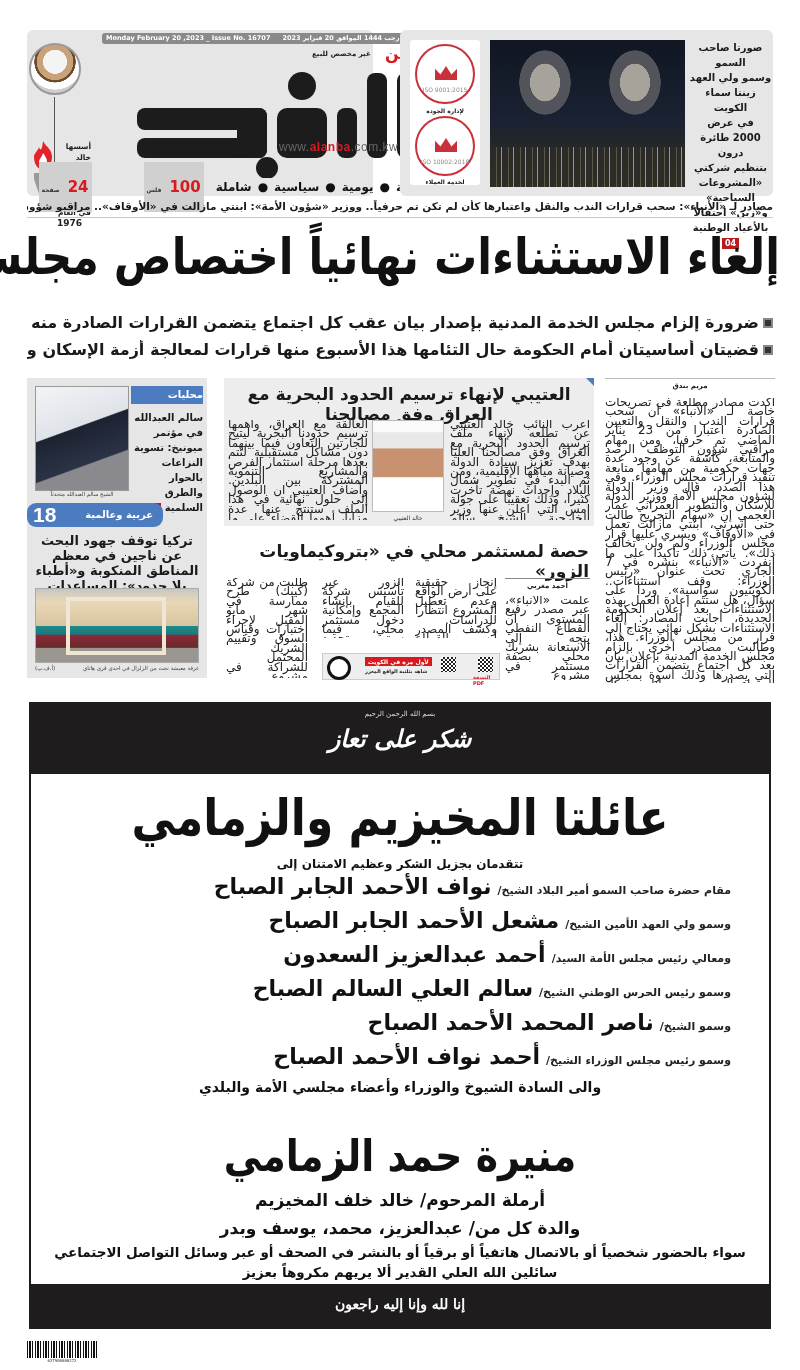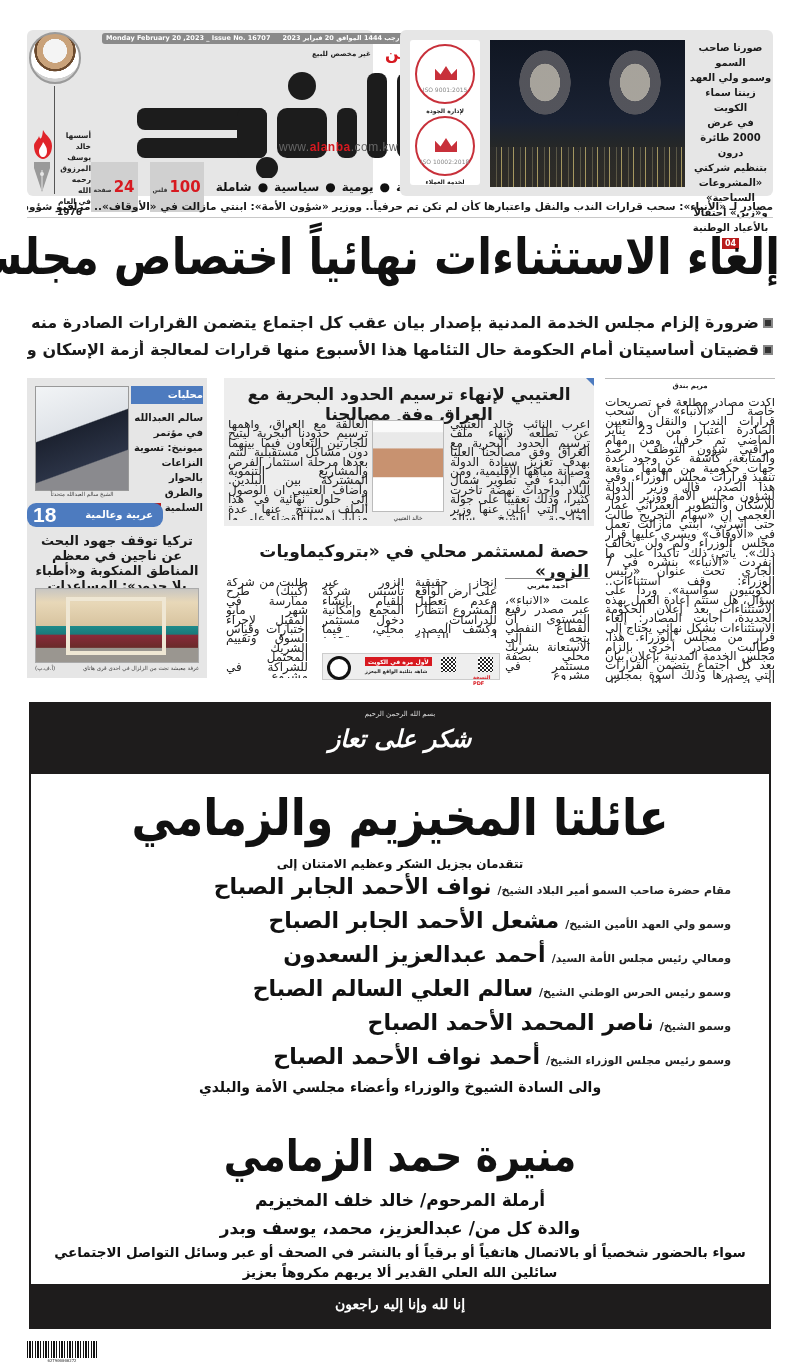--- a/index.html
+++ b/index.html
@@ -1,42 +1,42 @@
 <!DOCTYPE html>
 <html><head>
 <meta charset="utf-8">
 <style>
   * { box-sizing: border-box; margin: 0; padding: 0; }
   html, body { width: 800px; height: 1370px; background: #ffffff; overflow: hidden; }
   body { font-family: "DejaVu Sans", sans-serif; color: #1a1a1a; position: relative; }
 
   
   .masthead { position: absolute; left: 27px; top: 30px; width: 346px; height: 166px; background: #e6e6e6; border-radius: 6px; }
-  .founder { position: absolute; left: 0; top: 0; width: 60px; height: 166px; }
+  .founder { position: absolute; left: 0; top: 11px; width: 60px; height: 166px; }
   .founder-photo { position: absolute; left: 2px; top: 2px; width: 52px; height: 52px; border-radius: 50%; background: radial-gradient(circle at 50% 35%, #f4f4f4 0 30%, #c9a27a 31% 46%, #6b4a2e 47% 52%, #ffffff 53% 70%, #cfcfcf 71%); border: 2px solid #9a9a9a; }
   .founder-line { position: absolute; left: 27px; top: 56px; width: 1px; height: 108px; background: #555; }
   .founder-flame { position: absolute; left: 3px; top: 100px; width: 26px; height: 30px; }
   .founder-pen { position: absolute; left: 5px; top: 132px; width: 20px; height: 30px; }
   .founder-text { position: absolute; left: 30px; top: 100px; width: 34px; font-size: 7.5px; line-height: 11px; font-weight: bold; color: #222; text-align: right; direction: rtl; }
   .founder-year { font-size: 9px; direction: ltr; text-align: left; display: block; }
 
   .dateline { position: absolute; left: 75px; top: 3px; width: 325px; height: 11px; background: #8a8a8a; border-radius: 3px; color: #fff; font-size: 6.5px; font-weight: bold; line-height: 11px; padding: 0 4px; display: flex; justify-content: space-between; }
   .dateline .en { direction: ltr; }
   .dateline .ar { direction: rtl; }
   .not-for-sale { position: absolute; left: 285px; top: 20px; font-size: 7px; font-weight: bold; direction: rtl; color: #222; }
   .day-name { position: absolute; left: 358px; top: 14px; font-size: 16px; font-weight: bold; color: #d71920; direction: rtl; }
   .logo { position: absolute; left: 100px; top: 38px; width: 300px; height: 110px; }
   .site-url { position: absolute; left: 252px; top: 110px; font-size: 12px; color: #666; letter-spacing: 0.5px; direction: ltr; font-family: "Liberation Sans", sans-serif; }
   .site-url b { color: #d71920; }
   .tagline-bar { position: absolute; left: 75px; top: 148px; width: 330px; height: 18px; display: flex; direction: rtl; align-items: center; gap: 6px; font-weight: bold; }
   .tagline { font-size: 12px; color: #111; }
   .price { font-size: 15px; color: #d71920; font-weight: bold; }
   .unit { font-size: 6px; color: #333; }
   .sep { width: 2px; height: 16px; background: #333; }
-  .price-box { background: #d0d0d0; padding: 16px 3px; display: flex; align-items: baseline; gap: 2px; }
+  .price-box { background: #d0d0d0; padding: 16px 3px; display: flex; align-items: baseline; gap: 8px; margin-left: 40px; }
 
   .top-right-panel { position: absolute; left: 400px; top: 30px; width: 373px; height: 166px; background: #e6e6e6; border-radius: 6px; }
   .iso-box { position: absolute; left: 10px; top: 10px; width: 70px; height: 145px; background: #fff; border-radius: 3px; }
   .iso-seal { position: absolute; left: 5px; width: 60px; height: 60px; border-radius: 50%; border: 2px solid #c8303a; background: #fff; }
   .iso-seal .crown { position: absolute; left: 18px; top: 20px; width: 22px; height: 14px; background: #c8303a; clip-path: polygon(0 100%, 0 20%, 25% 60%, 50% 0, 75% 60%, 100% 20%, 100% 100%); }
   .iso-seal .iso-num { position: absolute; left: 0; width: 100%; top: 40px; text-align: center; font-size: 6px; color: #888; }
   .iso-label { position: absolute; left: 0; width: 100%; text-align: center; font-size: 6px; font-weight: bold; direction: rtl; }
   .drone-photo { position: absolute; left: 90px; top: 10px; width: 195px; height: 147px; background: linear-gradient(180deg, #101622 0%, #1a2233 55%, #2a2a22 80%, #3a3020 100%); }
   .drone-face { position: absolute; width: 60px; height: 75px; border-radius: 45% 45% 40% 40%; background: radial-gradient(ellipse at 50% 50%, #b7b2a8 0 35%, #5a5a60 36% 60%, transparent 61%); opacity: .9; }
   .city-lights { position: absolute; left: 0; bottom: 0; width: 100%; height: 40px; background: repeating-linear-gradient(90deg, #2b2b2b 0 6px, #6e6a55 6px 7px, #2b2b2b 7px 11px, #d6c47a 11px 12px); opacity: .7; }

